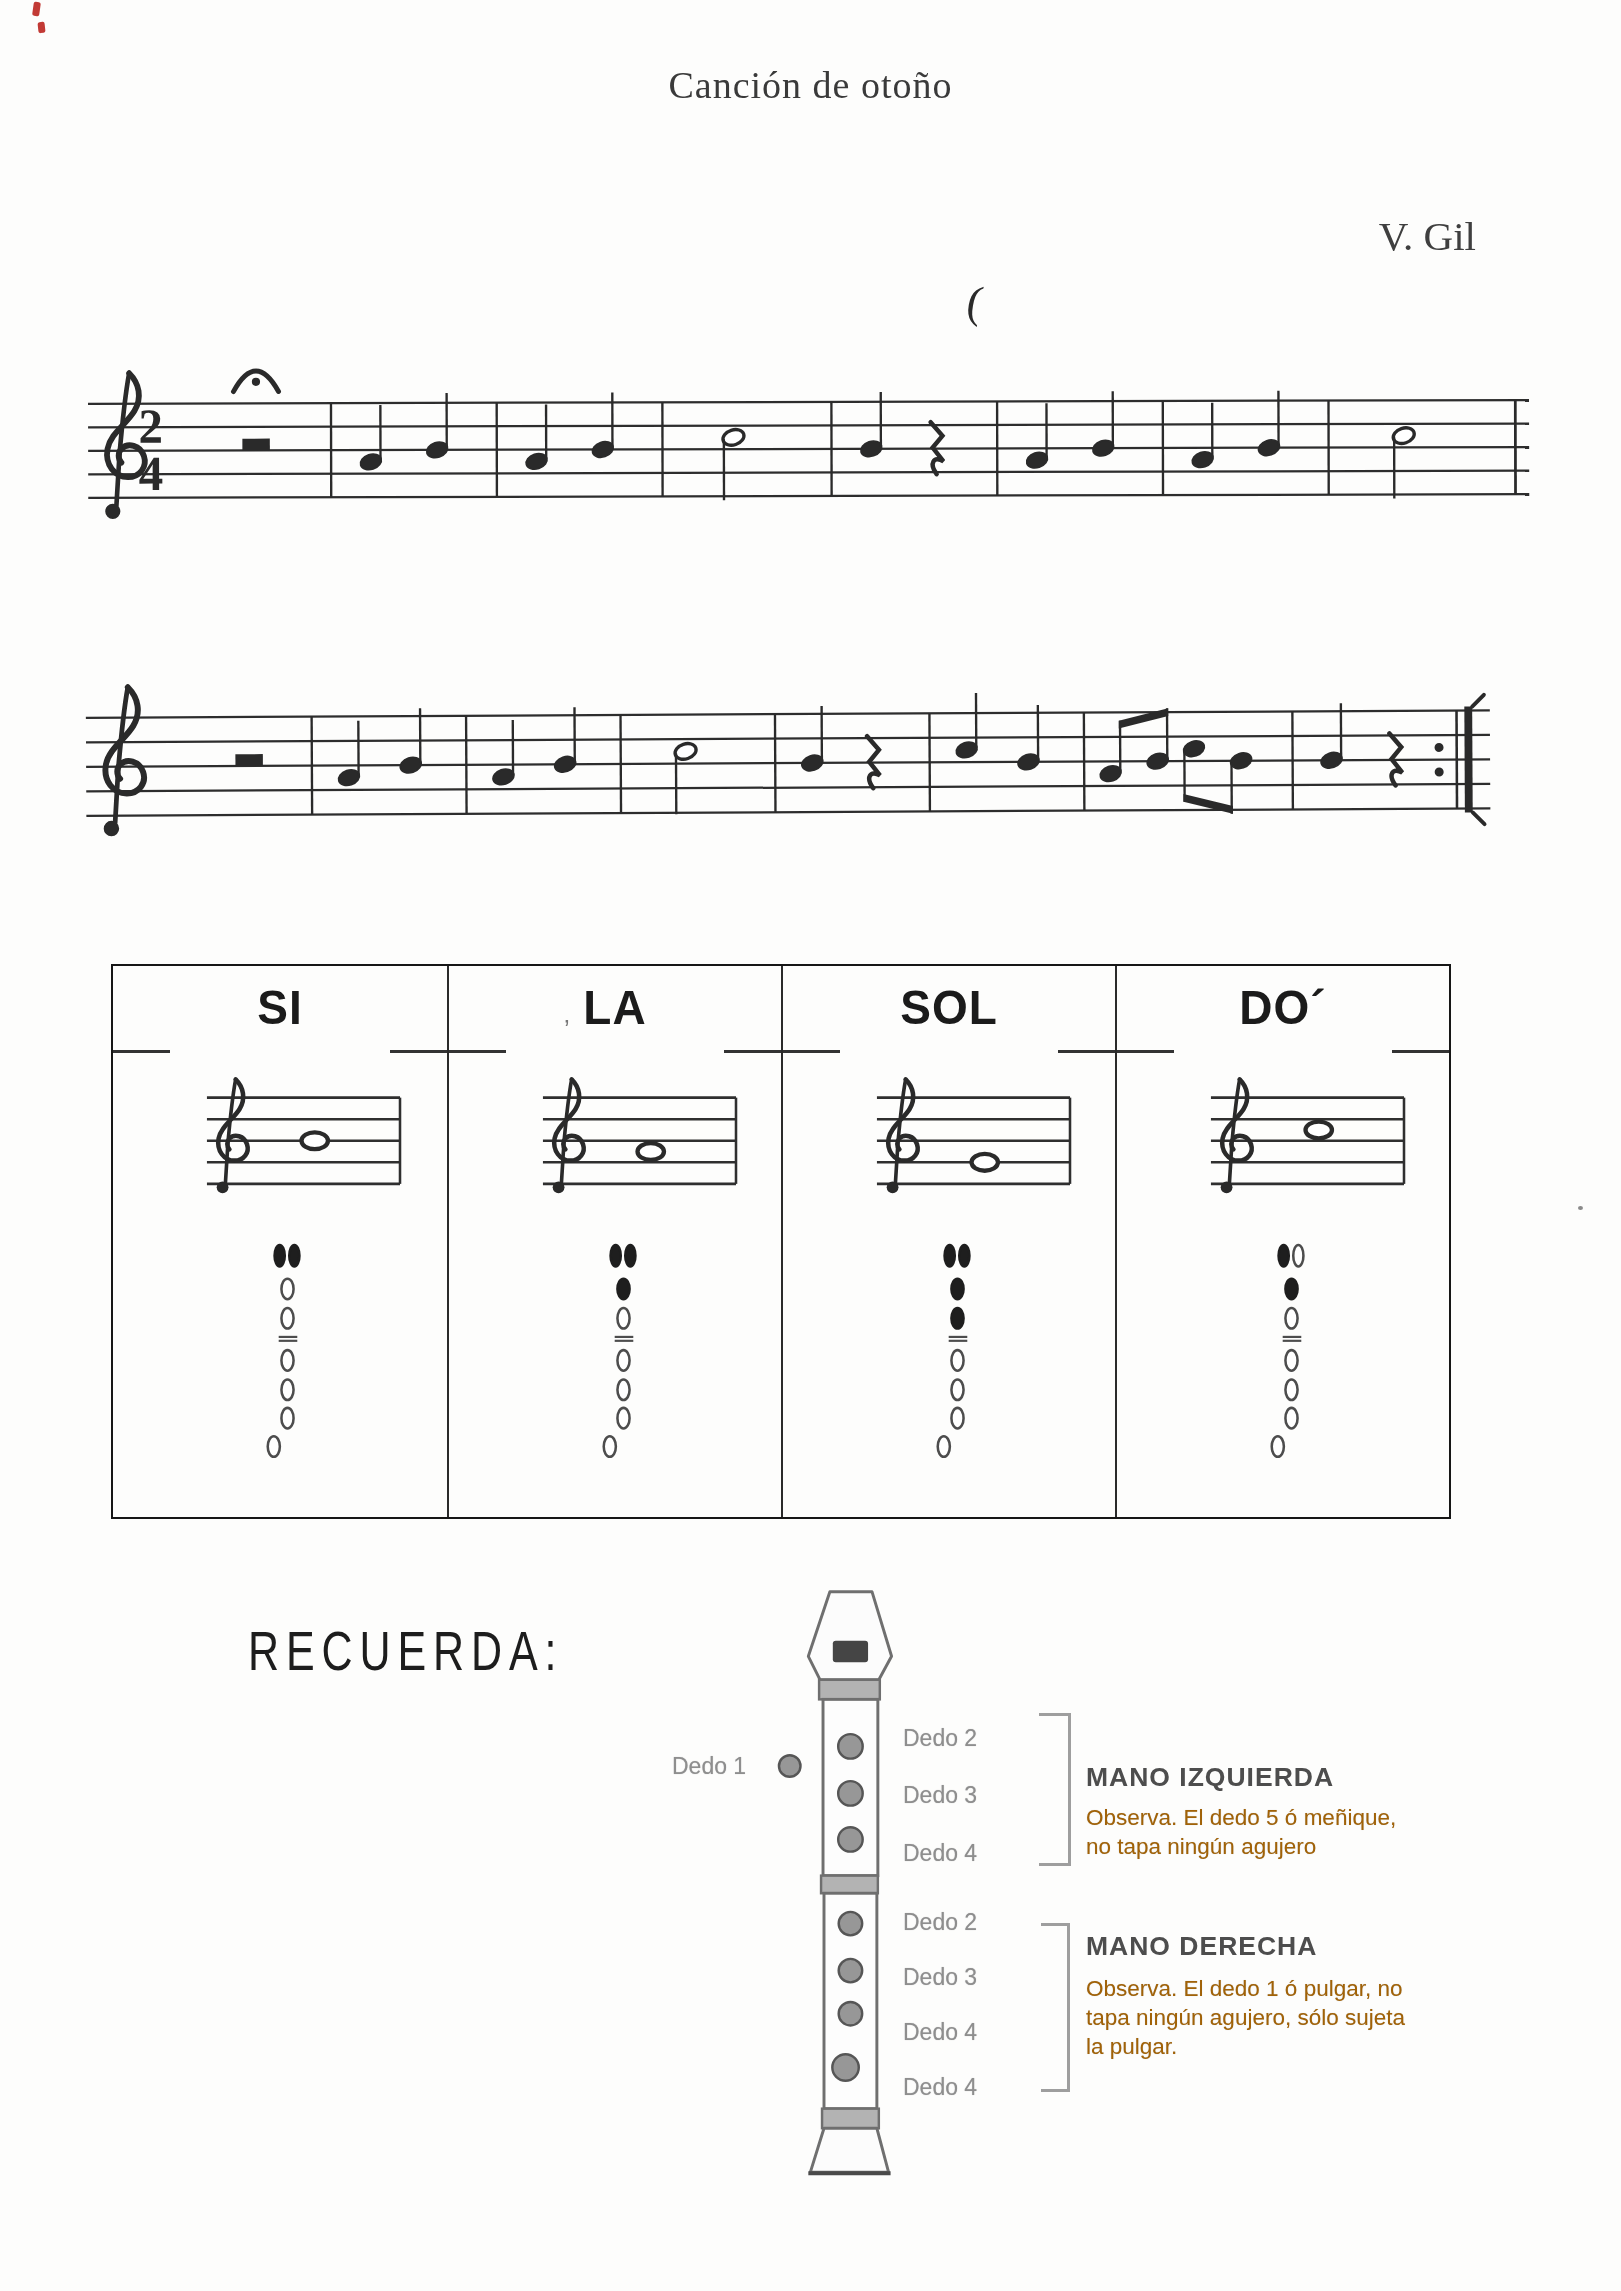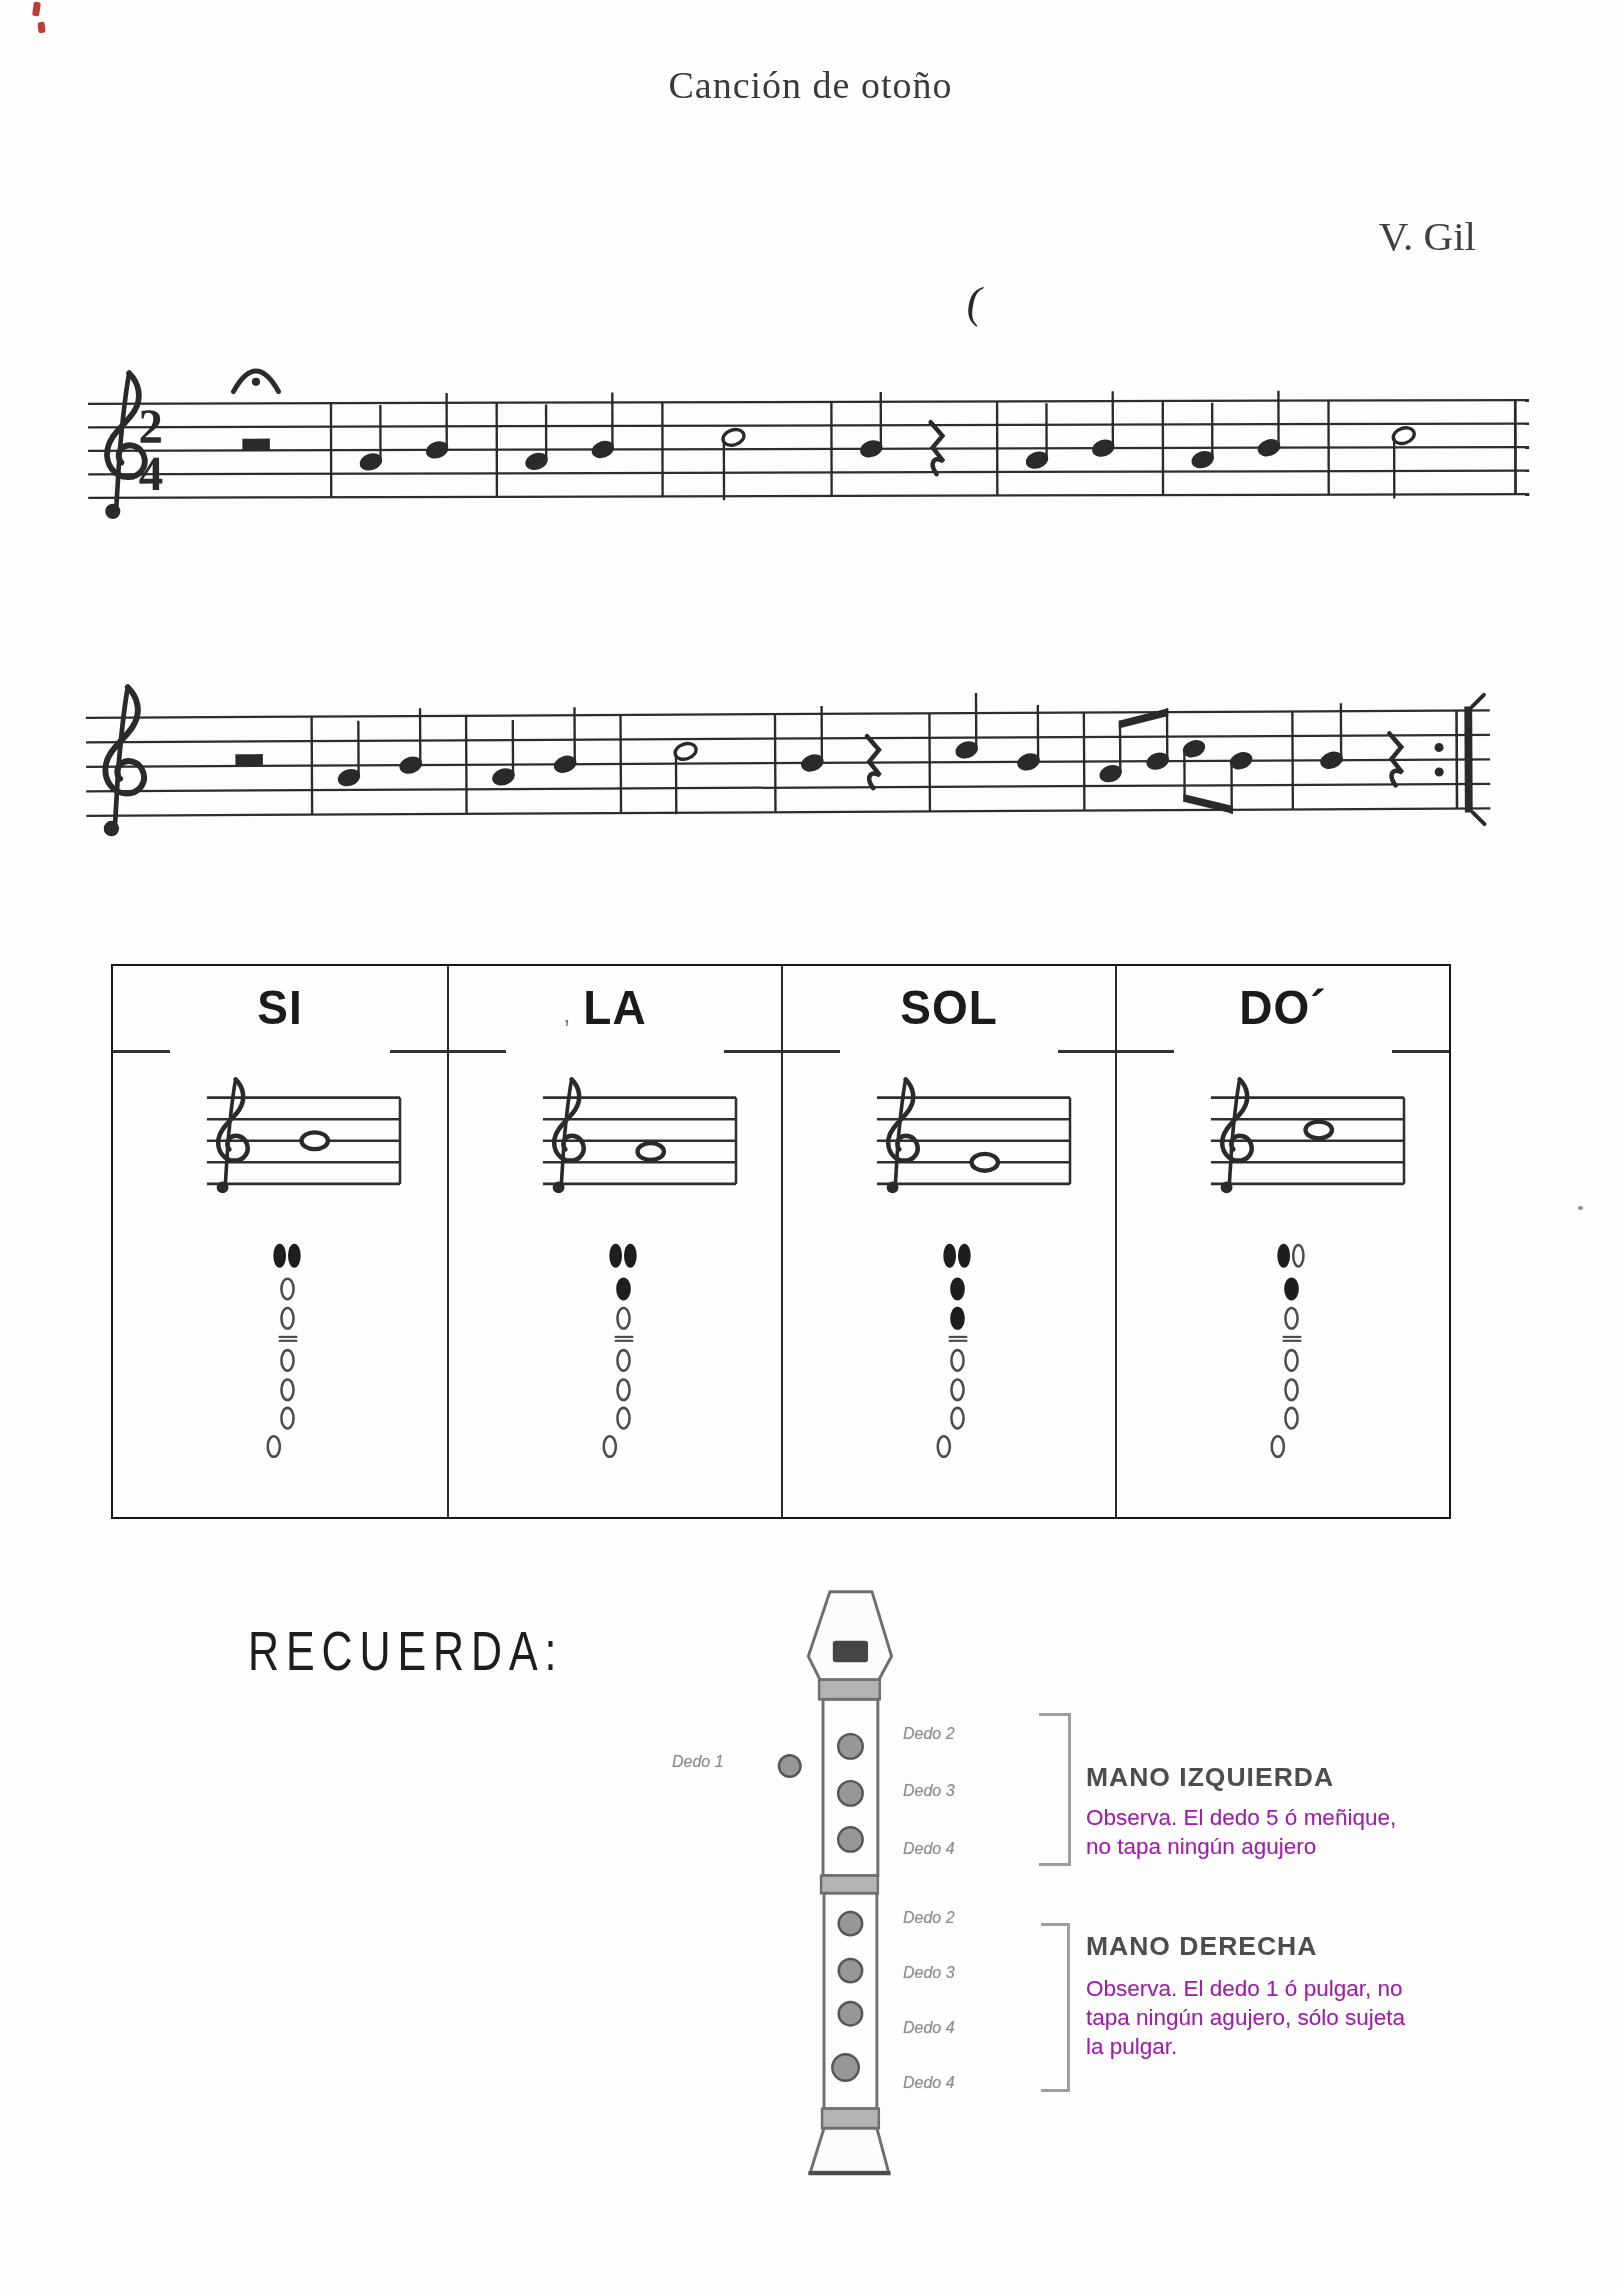--- a/index.html
+++ b/index.html
@@ -23,30 +23,30 @@
   .fcol-header{position:absolute;top:13.7px;width:100%;text-align:center;
       font-size:46px;font-weight:bold;color:#1b1b1b;letter-spacing:1px;transform:scaleY(1.05);}
   .tab-line{position:absolute;top:84px;height:2.9px;background:#333;width:57px;}
   .tab-line.l{left:0;} .tab-line.r{right:0;}
   .ministaff{position:absolute;left:86px;top:114px;}
   .fingersvg{position:absolute;left:106px;top:272px;}
   
   .recuerda-heading{position:absolute;left:248px;top:1619px;font-size:43px;color:#1d1d1d;
       letter-spacing:6.9px;transform:scaleY(1.3);transform-origin:top left;font-weight:400;}
   .recorder-svg{position:absolute;left:730px;top:1558px;}
-  .dedo{position:absolute;font-size:16px;color:#8e8e8e;text-shadow:0 0 1px #bbb;font-style:italic;}
+  .dedo{position:absolute;font-size:23px;color:#8e8e8e;text-shadow:0 0 1px #bbb;}
   .dedo-left{left:672px;top:1753px;}
   .u0{left:903px;top:1725px;} .u1{left:903px;top:1782px;} .u2{left:903px;top:1840px;}
   .d0{left:903px;top:1909px;} .d1{left:903px;top:1964px;} .d2{left:903px;top:2019px;} .d3{left:903px;top:2074px;}
   .bracket{position:absolute;border:3.9px solid #9e9e9e;border-left:none;}
   .bracket-left{left:1039px;top:1713px;width:29px;height:147px;}
   .bracket-right{left:1041px;top:1923px;width:25.5px;height:163px;}
   .hand-title{position:absolute;left:1086px;font-size:26.5px;font-weight:bold;color:#4d4d4d;letter-spacing:1px;}
   .ht-left{top:1762px;} .ht-right{top:1931px;}
-  .obs{position:absolute;left:1086px;font-size:22.5px;color:#a21caf;line-height:29px;text-shadow:0 0 1px #ccc;}
+  .obs{position:absolute;left:1086px;font-size:22.5px;color:#a16207;line-height:29px;text-shadow:0 0 1px #ccc;}
   .obs-left{top:1803px;} .obs-right{top:1974px;}
   
   .red-mark{position:absolute;width:6.9px;background:#c23a35;border-radius:2px;}
   .rm1{left:33px;top:2px;height:13.7px;transform:rotate(8deg);}
   .rm2{left:38px;top:21.6px;height:10.8px;transform:rotate(-6deg);}
   .stray-mark{position:absolute;left:564px;top:1015px;font-size:25.5px;color:#777;}
   .margin-dot{position:absolute;left:1578px;top:1206px;width:4.9px;height:3.9px;background:#8a8a8a;border-radius:50%;}
 </style>
 </head>
 <body>

